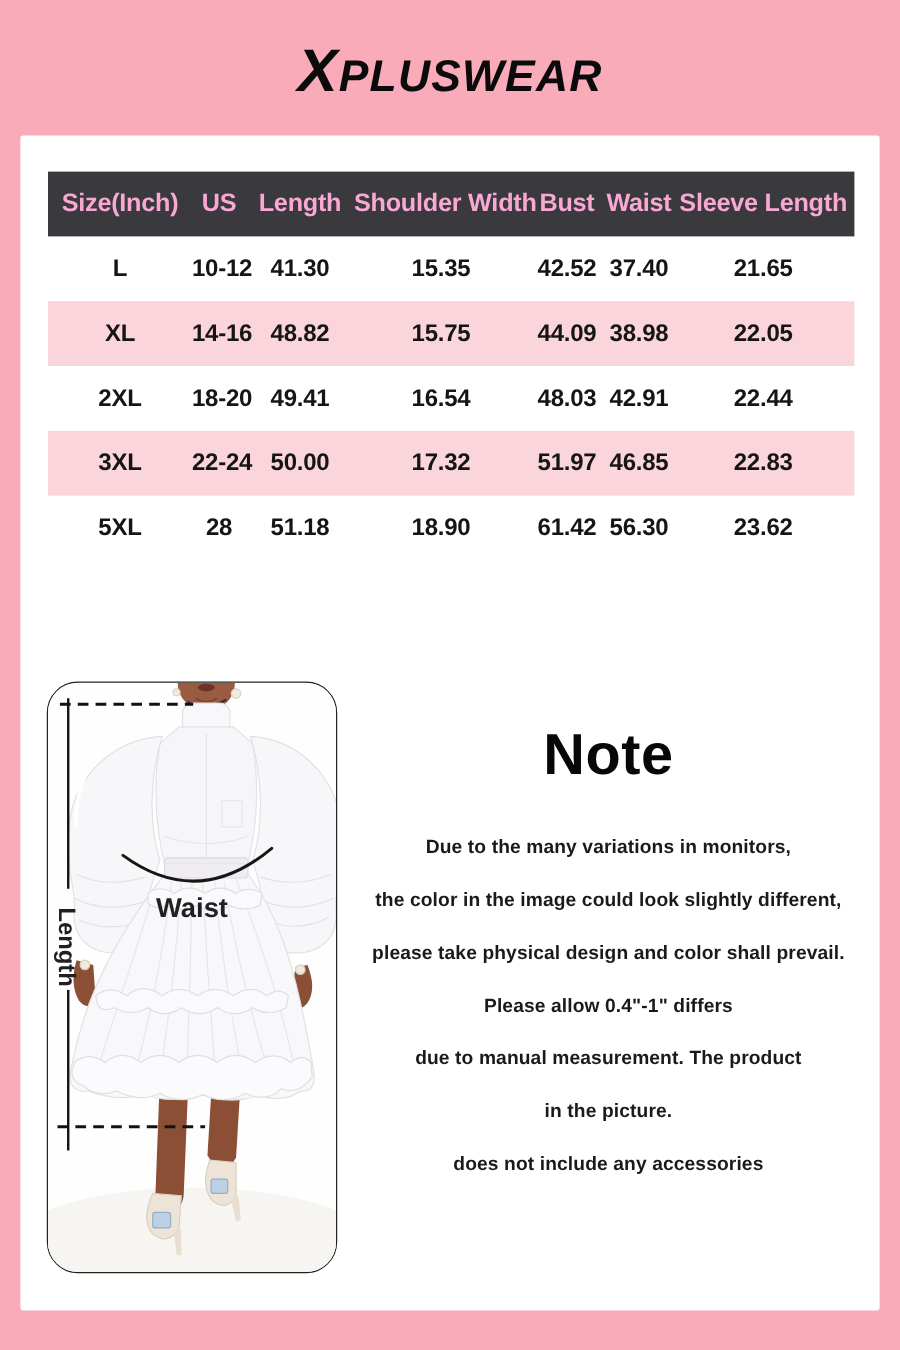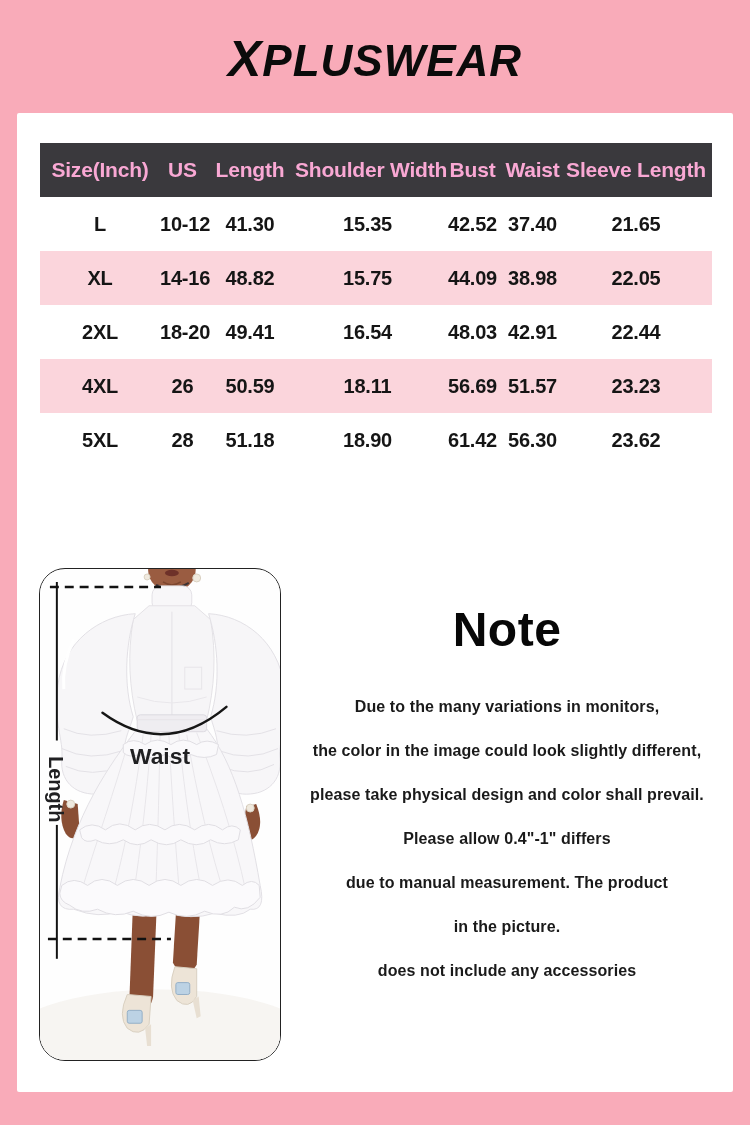--- a/index.html
+++ b/index.html
@@ -16,21 +16,21 @@
     background:var(--background-pink,#F9ABB9);
     font-family:"Liberation Sans",sans-serif;
   }
   
   .brand{
     position:absolute;top:34px;left:0;width:750px;text-align:center;
     color:#0B0B0B;font-style:italic;font-weight:bold;line-height:50px;
     letter-spacing:1px;white-space:nowrap;
   }
   .brand .logo-x{font-size:50px;}
-  .brand .logo-rest{font-size:44px;}
+  .brand .logo-rest{font-size:37px;}
   
   .card{
     position:absolute;left:17px;top:113px;width:716px;height:979px;
     background:#FFFFFF;border-radius:2px;
   }
   
   table.size-table{
     border-collapse:collapse;table-layout:fixed;width:672px;
     margin:30px 0 0 23px;
   }
@@ -124,27 +124,27 @@
       <tr>
         <th>2XL</th>
         <td>18-20</td>
         <td>49.41</td>
         <td>16.54</td>
         <td>48.03</td>
         <td>42.91</td>
         <td>22.44</td>
       </tr>
       <tr>
-        <th>4XL</th>
-        <td>26</td>
-        <td>50.59</td>
-        <td>18.11</td>
-        <td>56.69</td>
-        <td>51.57</td>
-        <td>23.23</td>
+        <th>3XL</th>
+        <td>22-24</td>
+        <td>50.00</td>
+        <td>17.32</td>
+        <td>51.97</td>
+        <td>46.85</td>
+        <td>22.83</td>
       </tr>
       <tr>
         <th>5XL</th>
         <td>28</td>
         <td>51.18</td>
         <td>18.90</td>
         <td>61.42</td>
         <td>56.30</td>
         <td>23.62</td>
       </tr>

